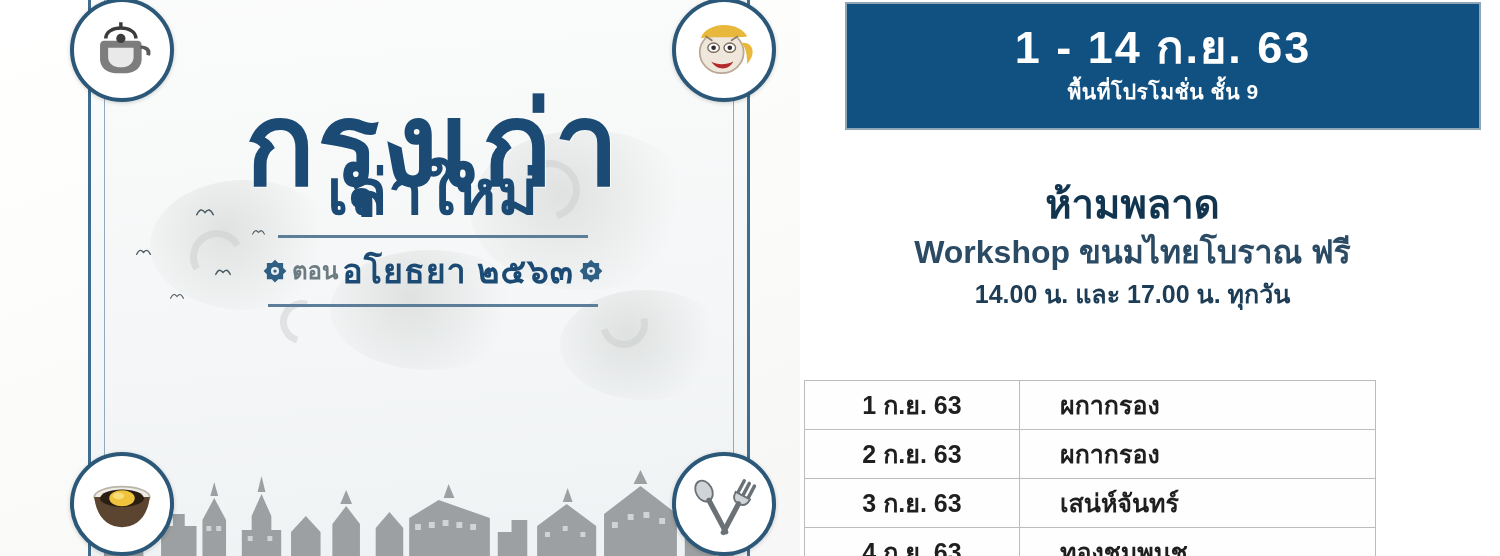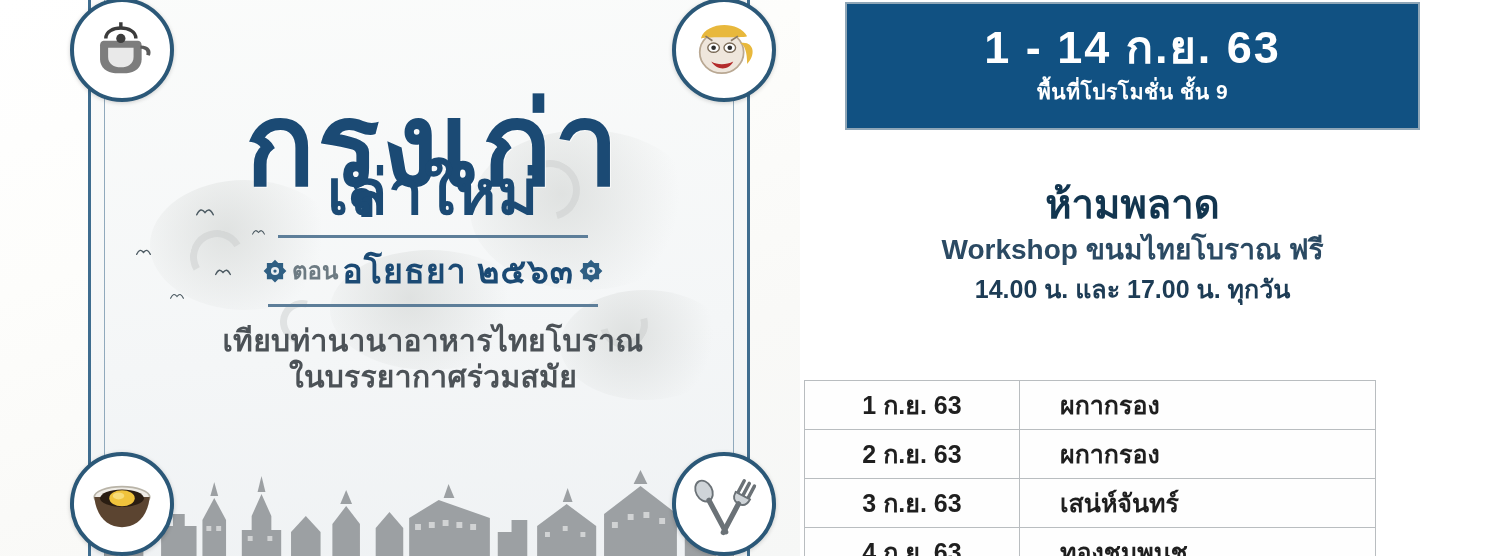--- a/index.html
+++ b/index.html
@@ -144,21 +144,21 @@
   
   .right {
     position: relative;
     flex: 1 1 auto;
     height: 556px;
     background: #ffffff;
   }
   .date-banner {
     position: absolute;
     left: 45px; top: 2px;
-    width: 575px; height: 128px;
+    width: 636px; height: 128px;
     background: #115182;
     border: 2px solid #8fa6b7;
     display: flex; flex-direction: column;
     align-items: center; justify-content: center;
     color: #ffffff;
   }
   .date-banner .big {
     font-size: 45px; font-weight: 700; letter-spacing: 2px;
     line-height: 1.05;
   }
@@ -167,21 +167,21 @@
     margin-top: 4px;
   }
 
   .headline {
     position: absolute;
     left: 45px; top: 182px; width: 575px;
     text-align: center;
     color: #12354f;
   }
   .headline .h1 { font-size: 40px; font-weight: 700; line-height: 1.1; }
-  .headline .h2 { font-size: 28px; font-weight: 700; line-height: 1.25; margin-top: 6px; color:#2b4a63;}
+  .headline .h2 { font-size: 32px; font-weight: 700; line-height: 1.25; margin-top: 6px; color:#2b4a63;}
   .headline .h3 { font-size: 25px; font-weight: 700; line-height: 1.3; margin-top: 6px; color:#1d3c55;}
 
   .schedule {
     position: absolute;
     left: 4px; top: 380px;
     width: 572px;
     border-collapse: collapse;
     table-layout: fixed;
     background: #ffffff;
   }
@@ -321,24 +321,20 @@
         <span class="episode-value">อโยธยา ๒๕๖๓</span>
         <span class="ornament">
           <svg viewBox="0 0 32 32">
             <path d="M16 2 l4 4 h6 v6 l4 4 l-4 4 v6 h-6 l-4 4 l-4 -4 h-6 v-6 l-4 -4 l4 -4 v-6 h6z" fill="#2f5f83"></path>
             <circle cx="16" cy="16" r="5" fill="#e9eef2"></circle>
             <circle cx="16" cy="16" r="2" fill="#2f5f83"></circle>
           </svg>
         </span>
       </div>
       <div class="rule-line2"></div>
-      <div class="desc">
-        <div>เทียบท่านานาอาหารไทยโบราณ</div>
-        <div>ในบรรยากาศร่วมสมัย</div>
-      </div>
     </div>
 
     <div class="skyline">
       <svg viewBox="0 0 640 92" preserveAspectRatio="none">
         <g fill="#8e9295">
           <path d="M20 92 L20 70 L30 46 L40 70 L40 92 Z"></path>
           <path d="M26 44 L34 44 L30 30 Z"></path>
           <path d="M58 92 L58 62 L70 62 L70 50 L82 50 L82 62 L94 62 L94 92 Z"></path>
           <path d="M100 92 L100 56 L112 34 L124 56 L124 92 Z"></path>
           <path d="M108 32 L116 32 L112 18 Z"></path>

